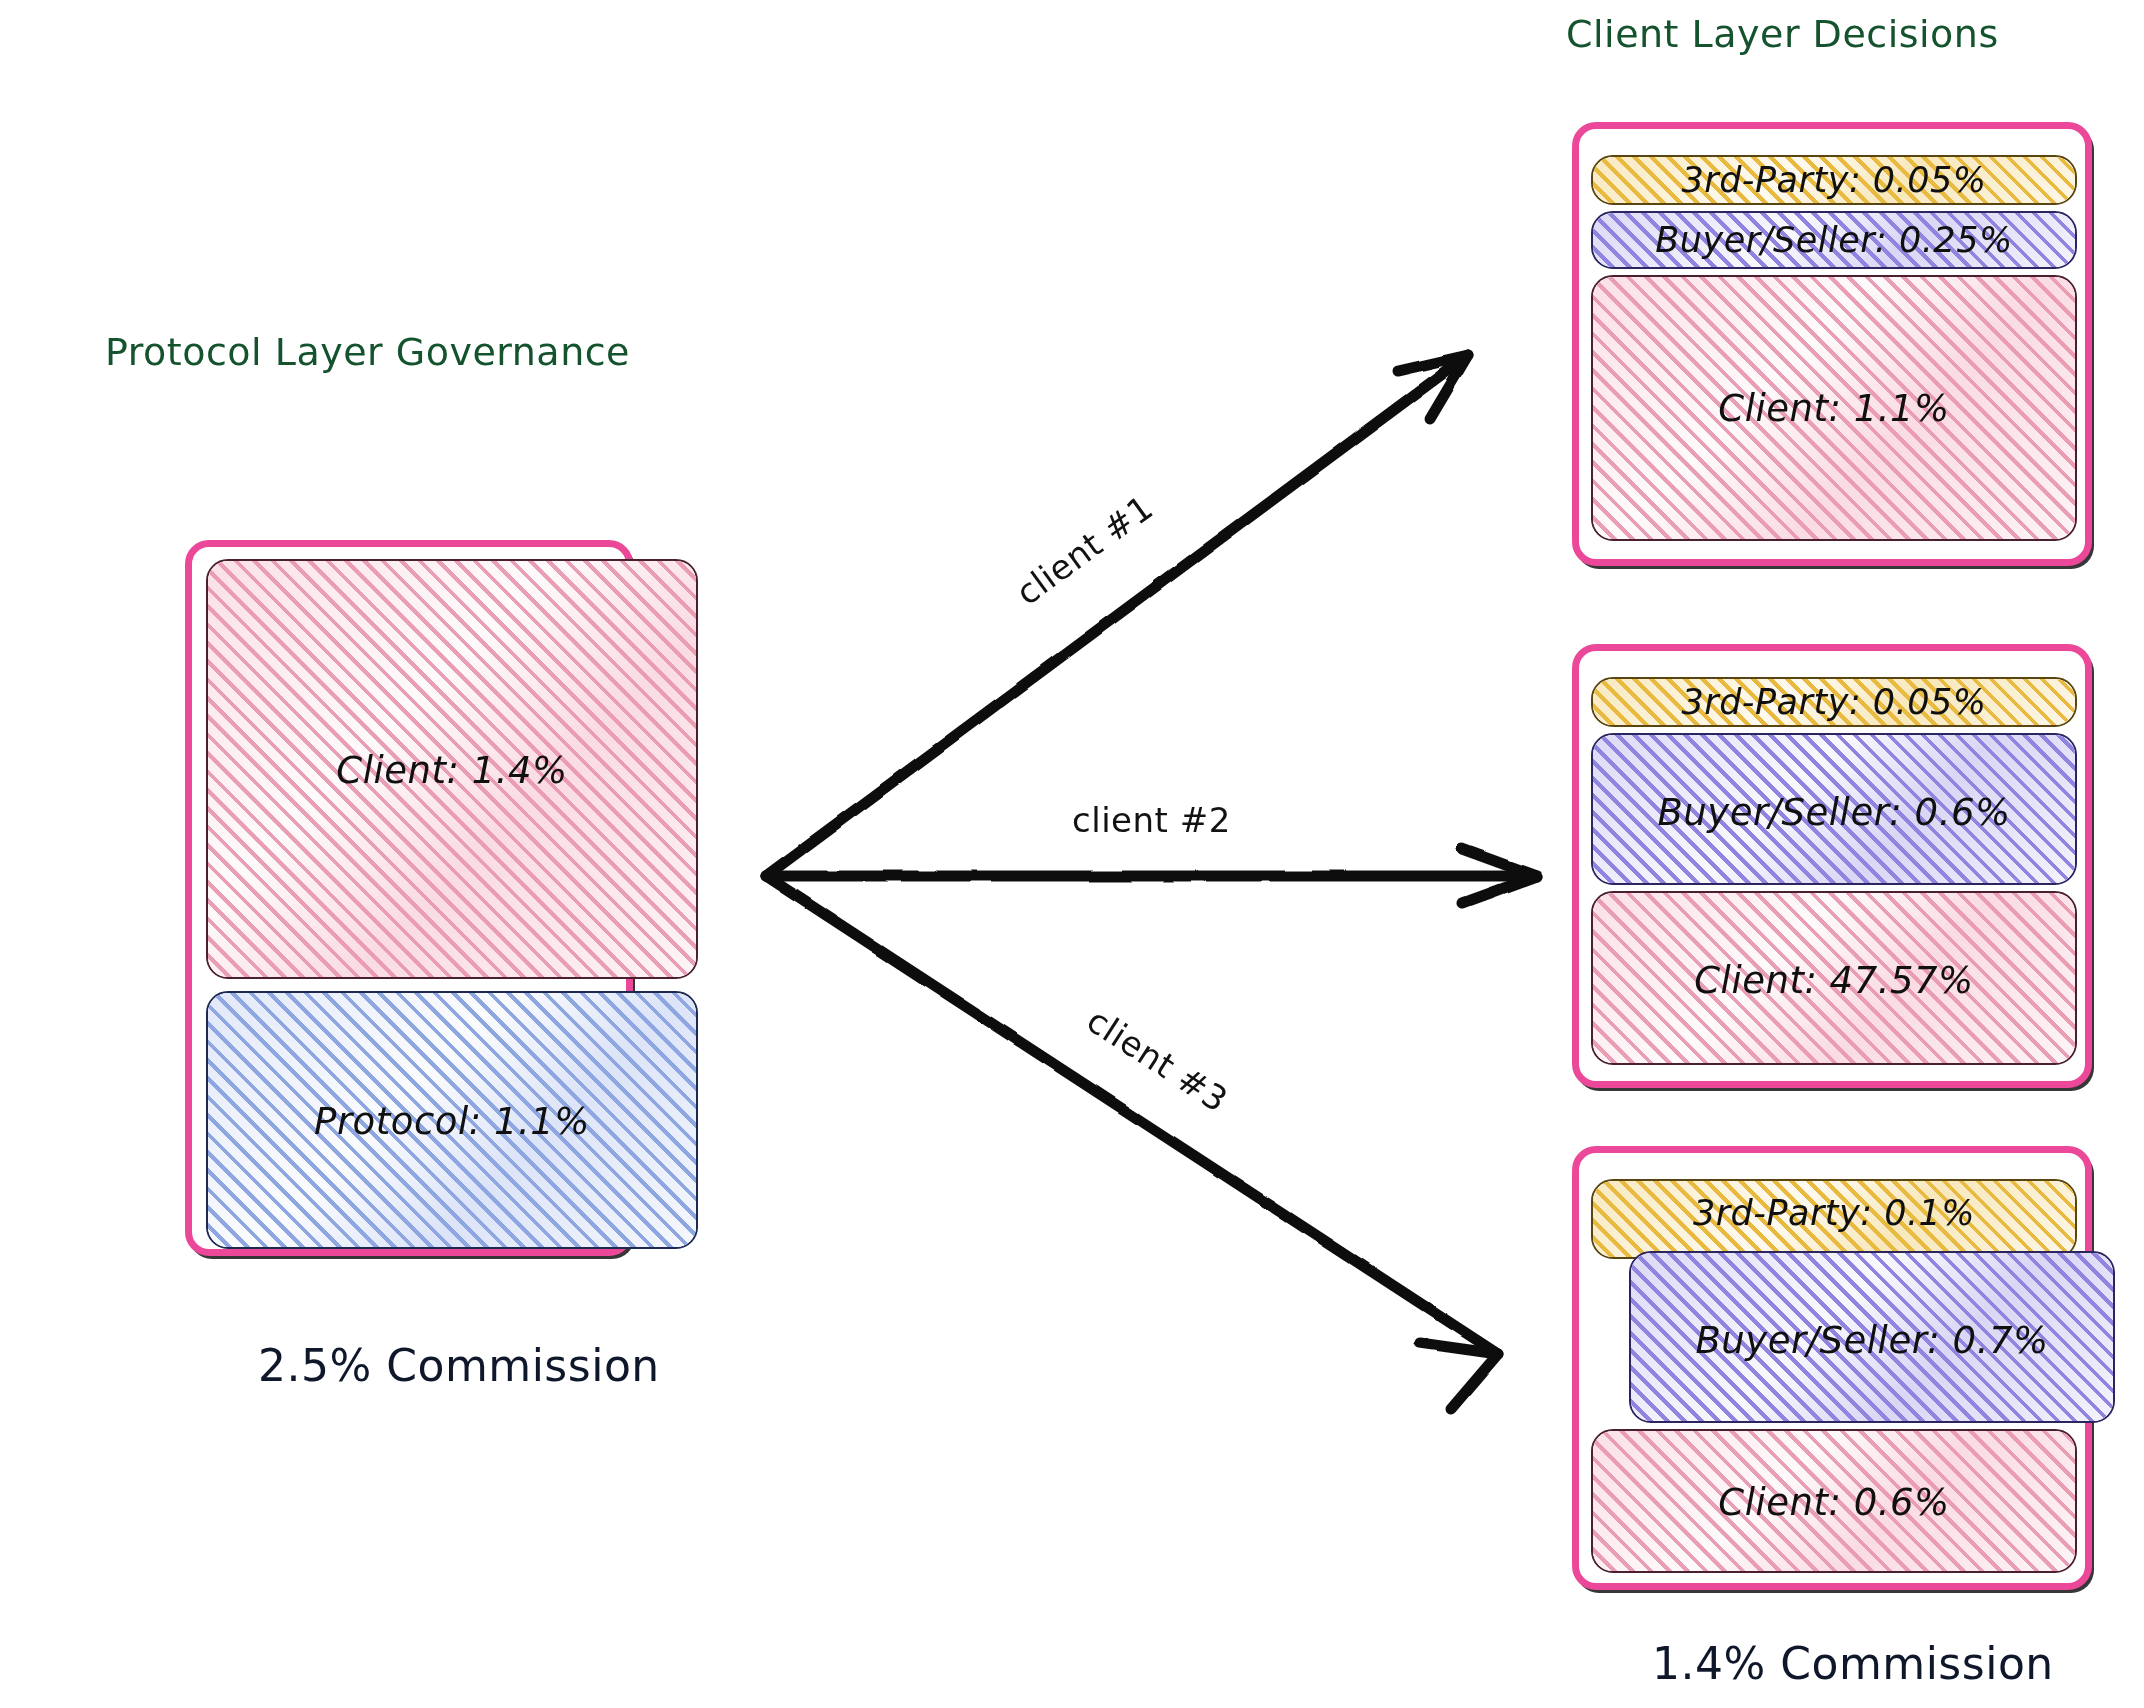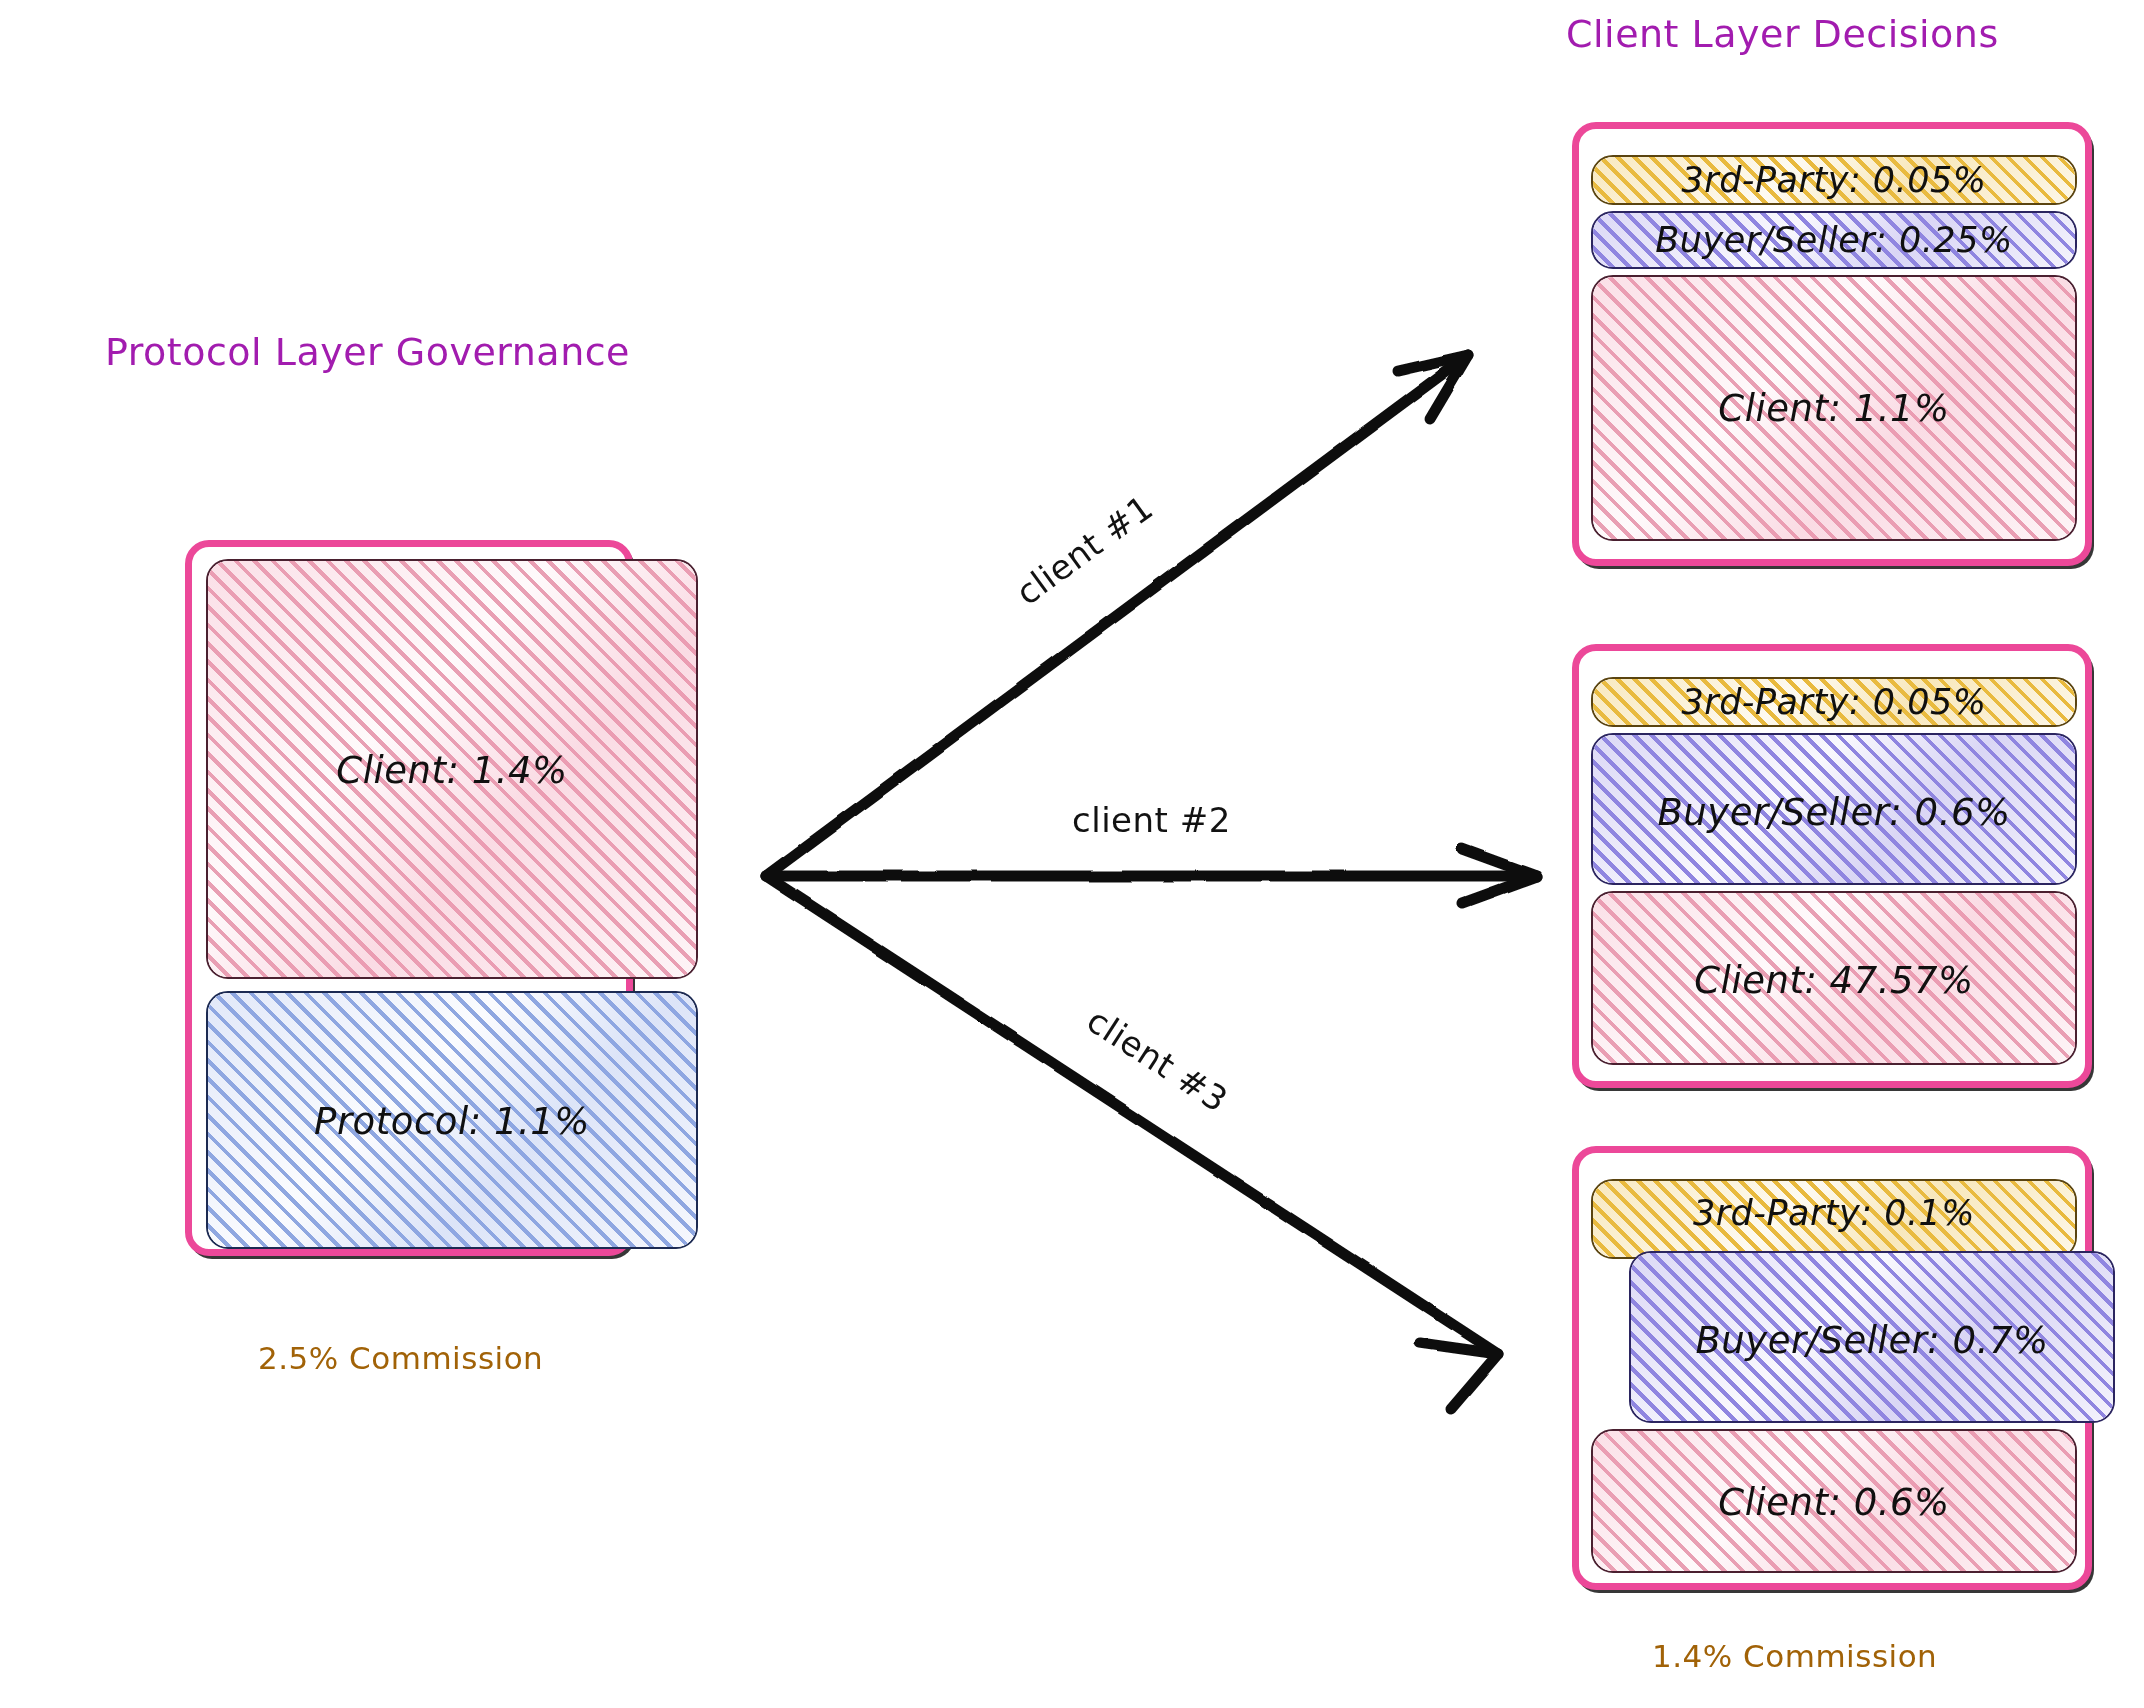--- a/index.html
+++ b/index.html
@@ -27,26 +27,26 @@
     font-family: "DejaVu Sans", sans-serif;
     color: #121212;
     letter-spacing: 0.5px;
     white-space: nowrap;
     -webkit-font-smoothing: antialiased;
   }
   .title {
     position: absolute;
     font-size: 38px;
     font-weight: 400;
-    color: #a21caf;
+    color: #14532d;
   }
   .caption {
     position: absolute;
-    font-size: 31px;
-    color: #a16207;
+    font-size: 44px;
+    color: #0f172a;
   }
   .seg-label {
     position: absolute;
     left: 0; right: 0;
     text-align: center;
     font-size: 37px;
     color: #101010;
     z-index: 6;
     pointer-events: none;
   }

